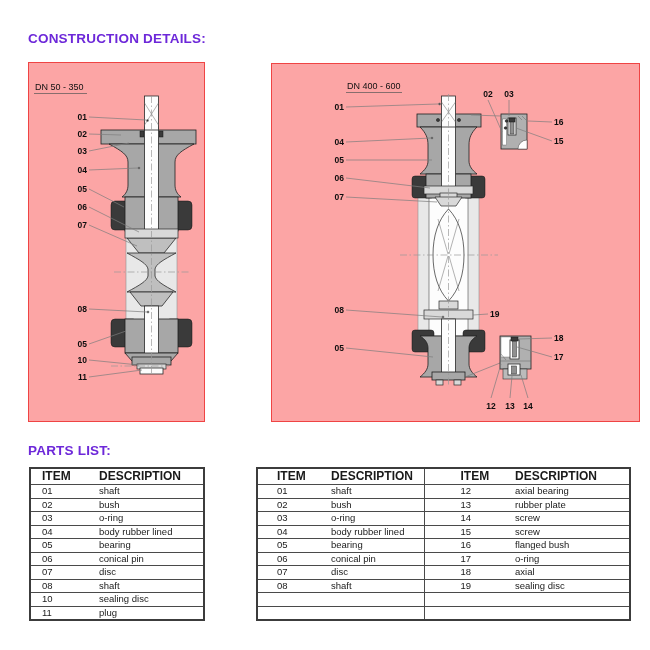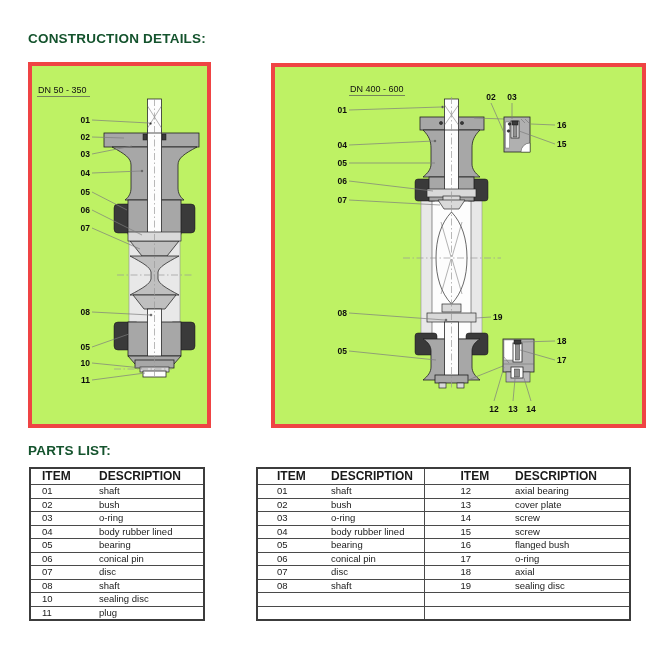--- a/index.html
+++ b/index.html
@@ -1,21 +1,21 @@
 <!DOCTYPE html>
 <html><head>
 <meta charset="utf-8">
 <style>
   html,body { margin:0; padding:0; background:#ffffff; }
   body { width:650px; height:650px; font-family:"Liberation Sans", sans-serif; }
   .canvas { position:relative; width:650px; height:650px; background:#fff; overflow:hidden; }
-  .main-title { position:absolute; margin:0; font-size:13.5px; font-weight:bold; color:#14532d; letter-spacing:.2px; }
+  .main-title { position:absolute; margin:0; font-size:13.5px; font-weight:bold; color:#6d28d9; letter-spacing:.2px; }
   .title-construction { left:28px; top:31px; }
   .title-parts { left:28px; top:443px;text-align:center; }
-  .panel { position:absolute; border:4px solid #ef4444; background:#bef264; }
+  .panel { position:absolute; border:1px solid #ef4444; background:#fca5a5; }
   .panel-left { left:28px; top:62px; width:175px; height:358px; }
   .panel-right { left:271px; top:63px; width:367px; height:357px; }
   svg { display:block; }
 
   
   .body-fill { fill:#a7a7a7; stroke:#1f1f1f; stroke-width:.8; }
   .inset-fill { fill:#b0b0b0; stroke:#222; stroke-width:.8; }
   .disc-fill { fill:#bfbfbf; stroke:#2a2a2a; stroke-width:.8; }
   .seal { fill:#3a3a3a; stroke:#151515; stroke-width:.5; }
   .liner { fill:#e8e8e8; stroke:#8f8f8f; stroke-width:.6; }
@@ -314,21 +314,21 @@
     <tr>
           <td class="c-item1">01</td>
           <td class="c-desc1">shaft</td>
           <td class="c-item2">12</td>
           <td class="c-desc2">axial bearing</td>
         </tr>
     <tr>
           <td class="c-item1">02</td>
           <td class="c-desc1">bush</td>
           <td class="c-item2">13</td>
-          <td class="c-desc2">cover plate</td>
+          <td class="c-desc2">rubber plate</td>
         </tr>
     <tr>
           <td class="c-item1">03</td>
           <td class="c-desc1">o-ring</td>
           <td class="c-item2">14</td>
           <td class="c-desc2">screw</td>
         </tr>
     <tr>
           <td class="c-item1">04</td>
           <td class="c-desc1">body rubber lined</td>

